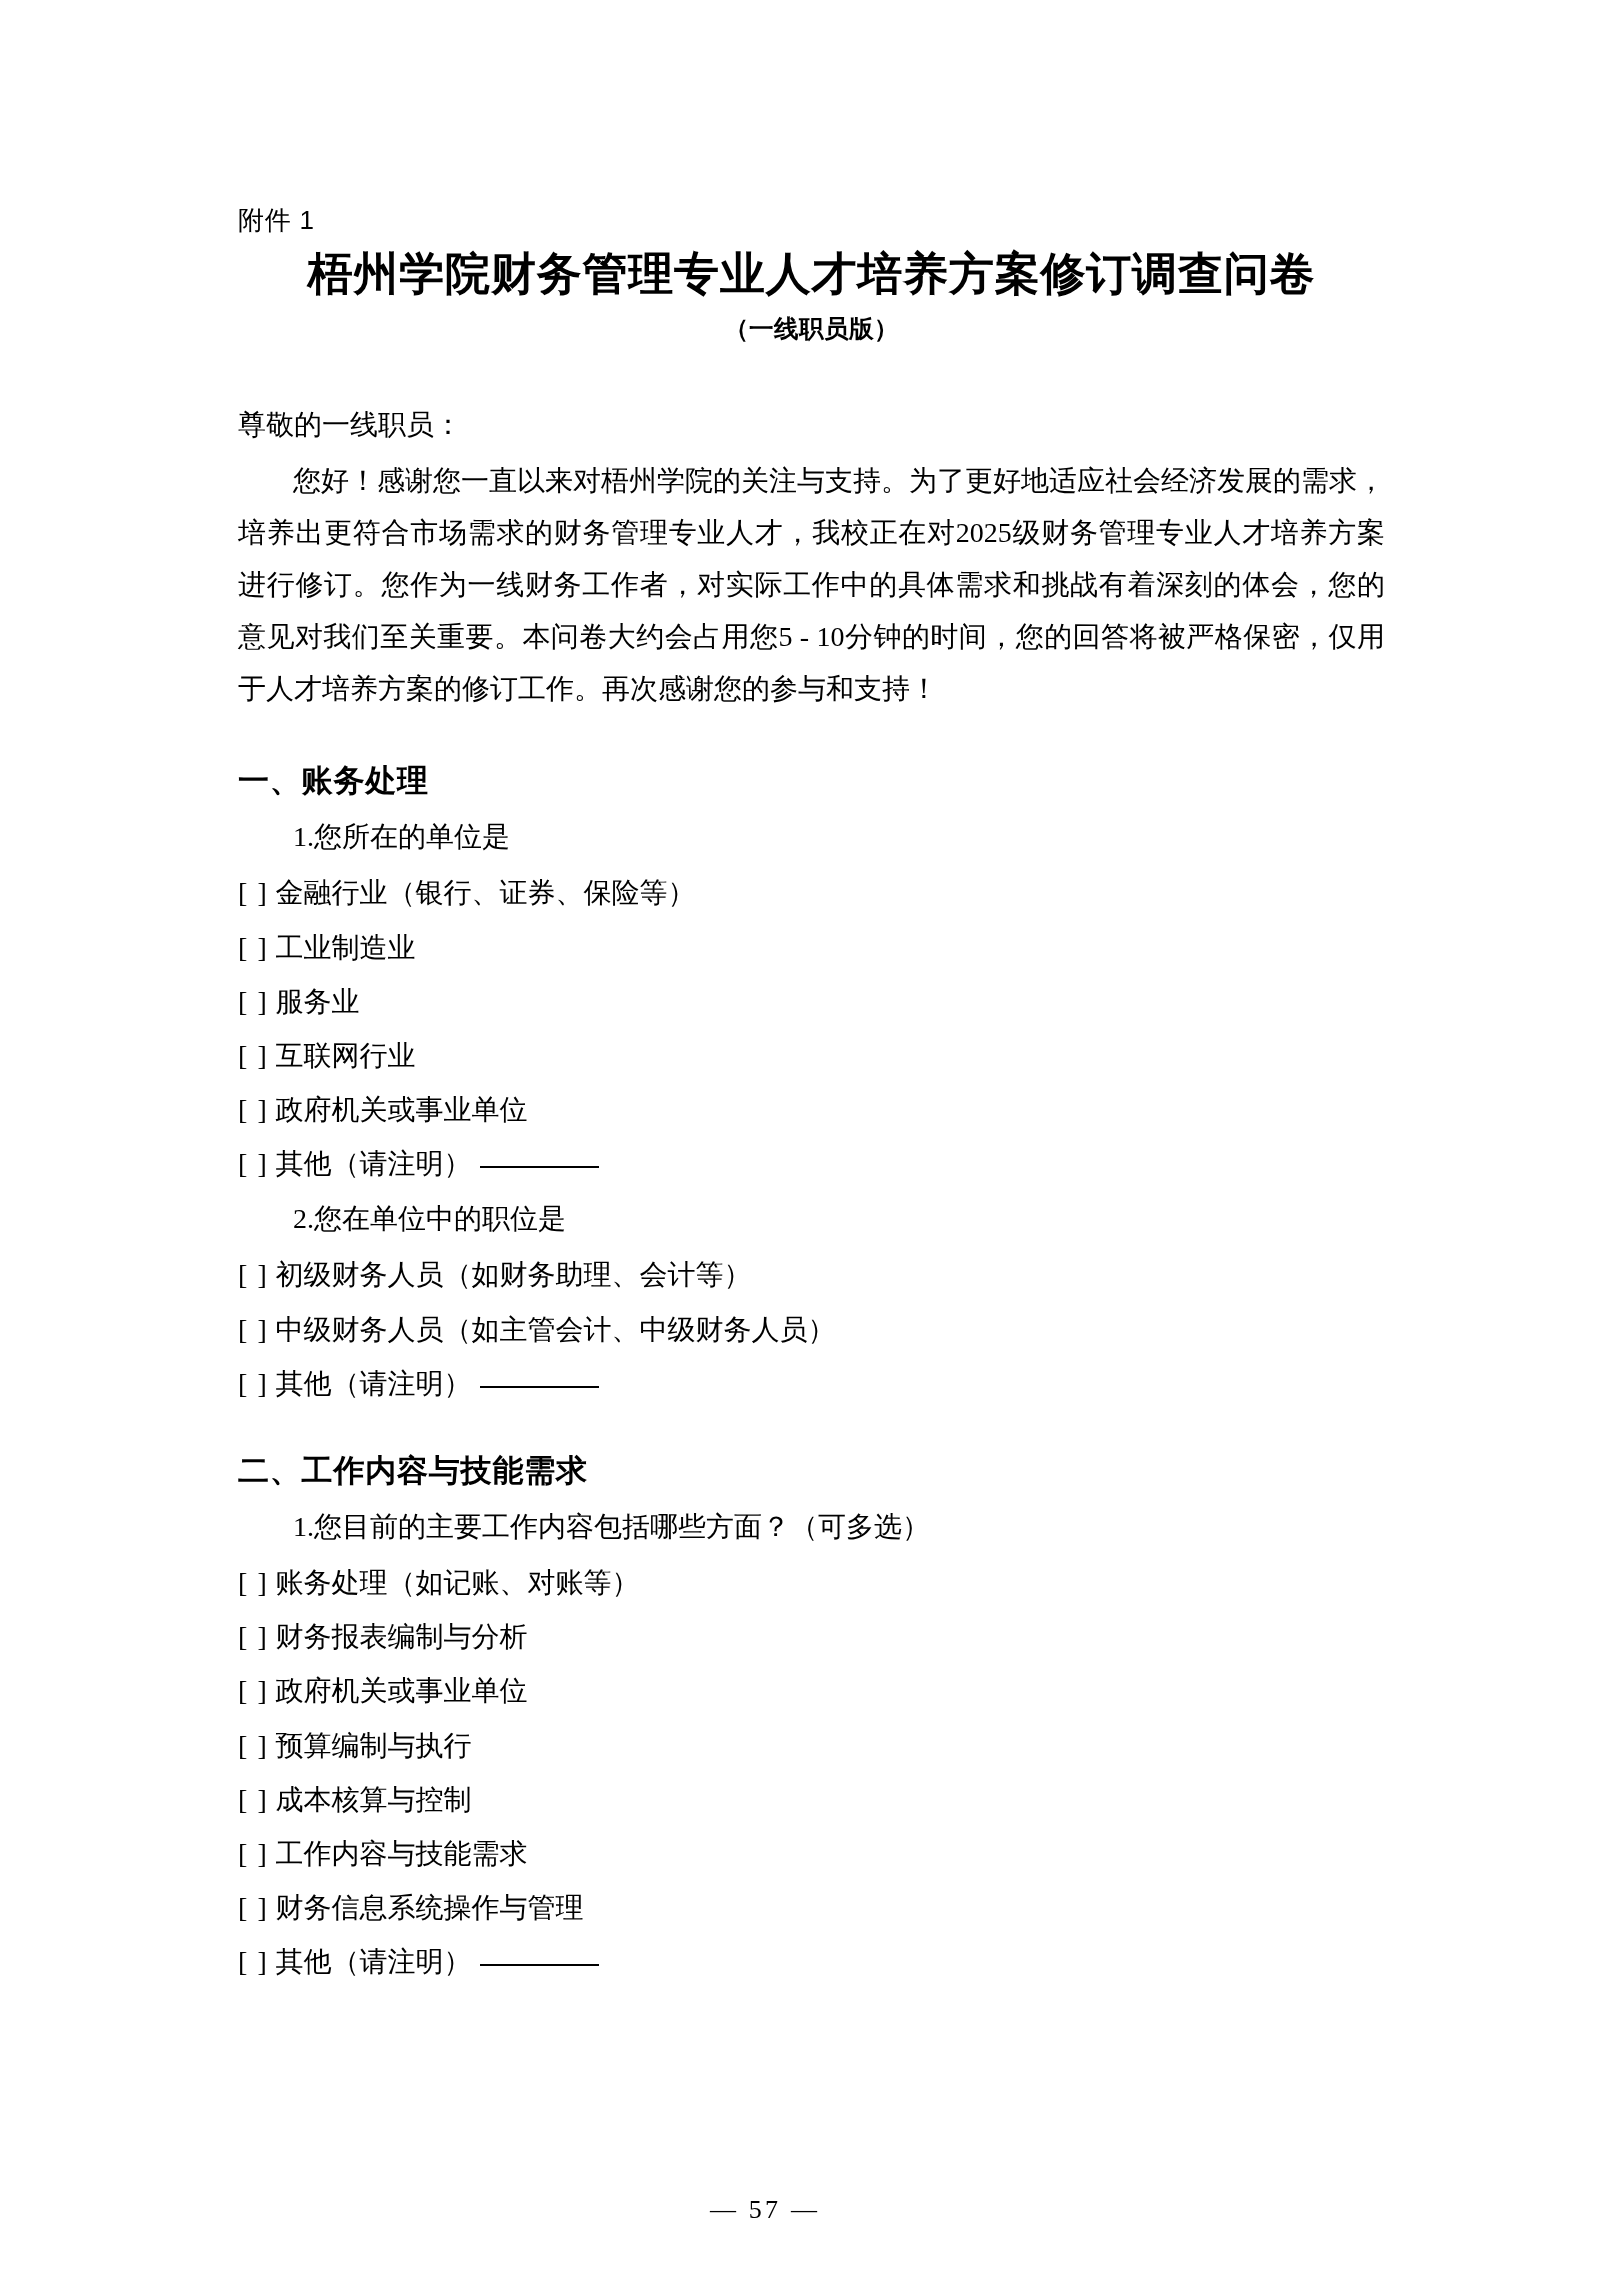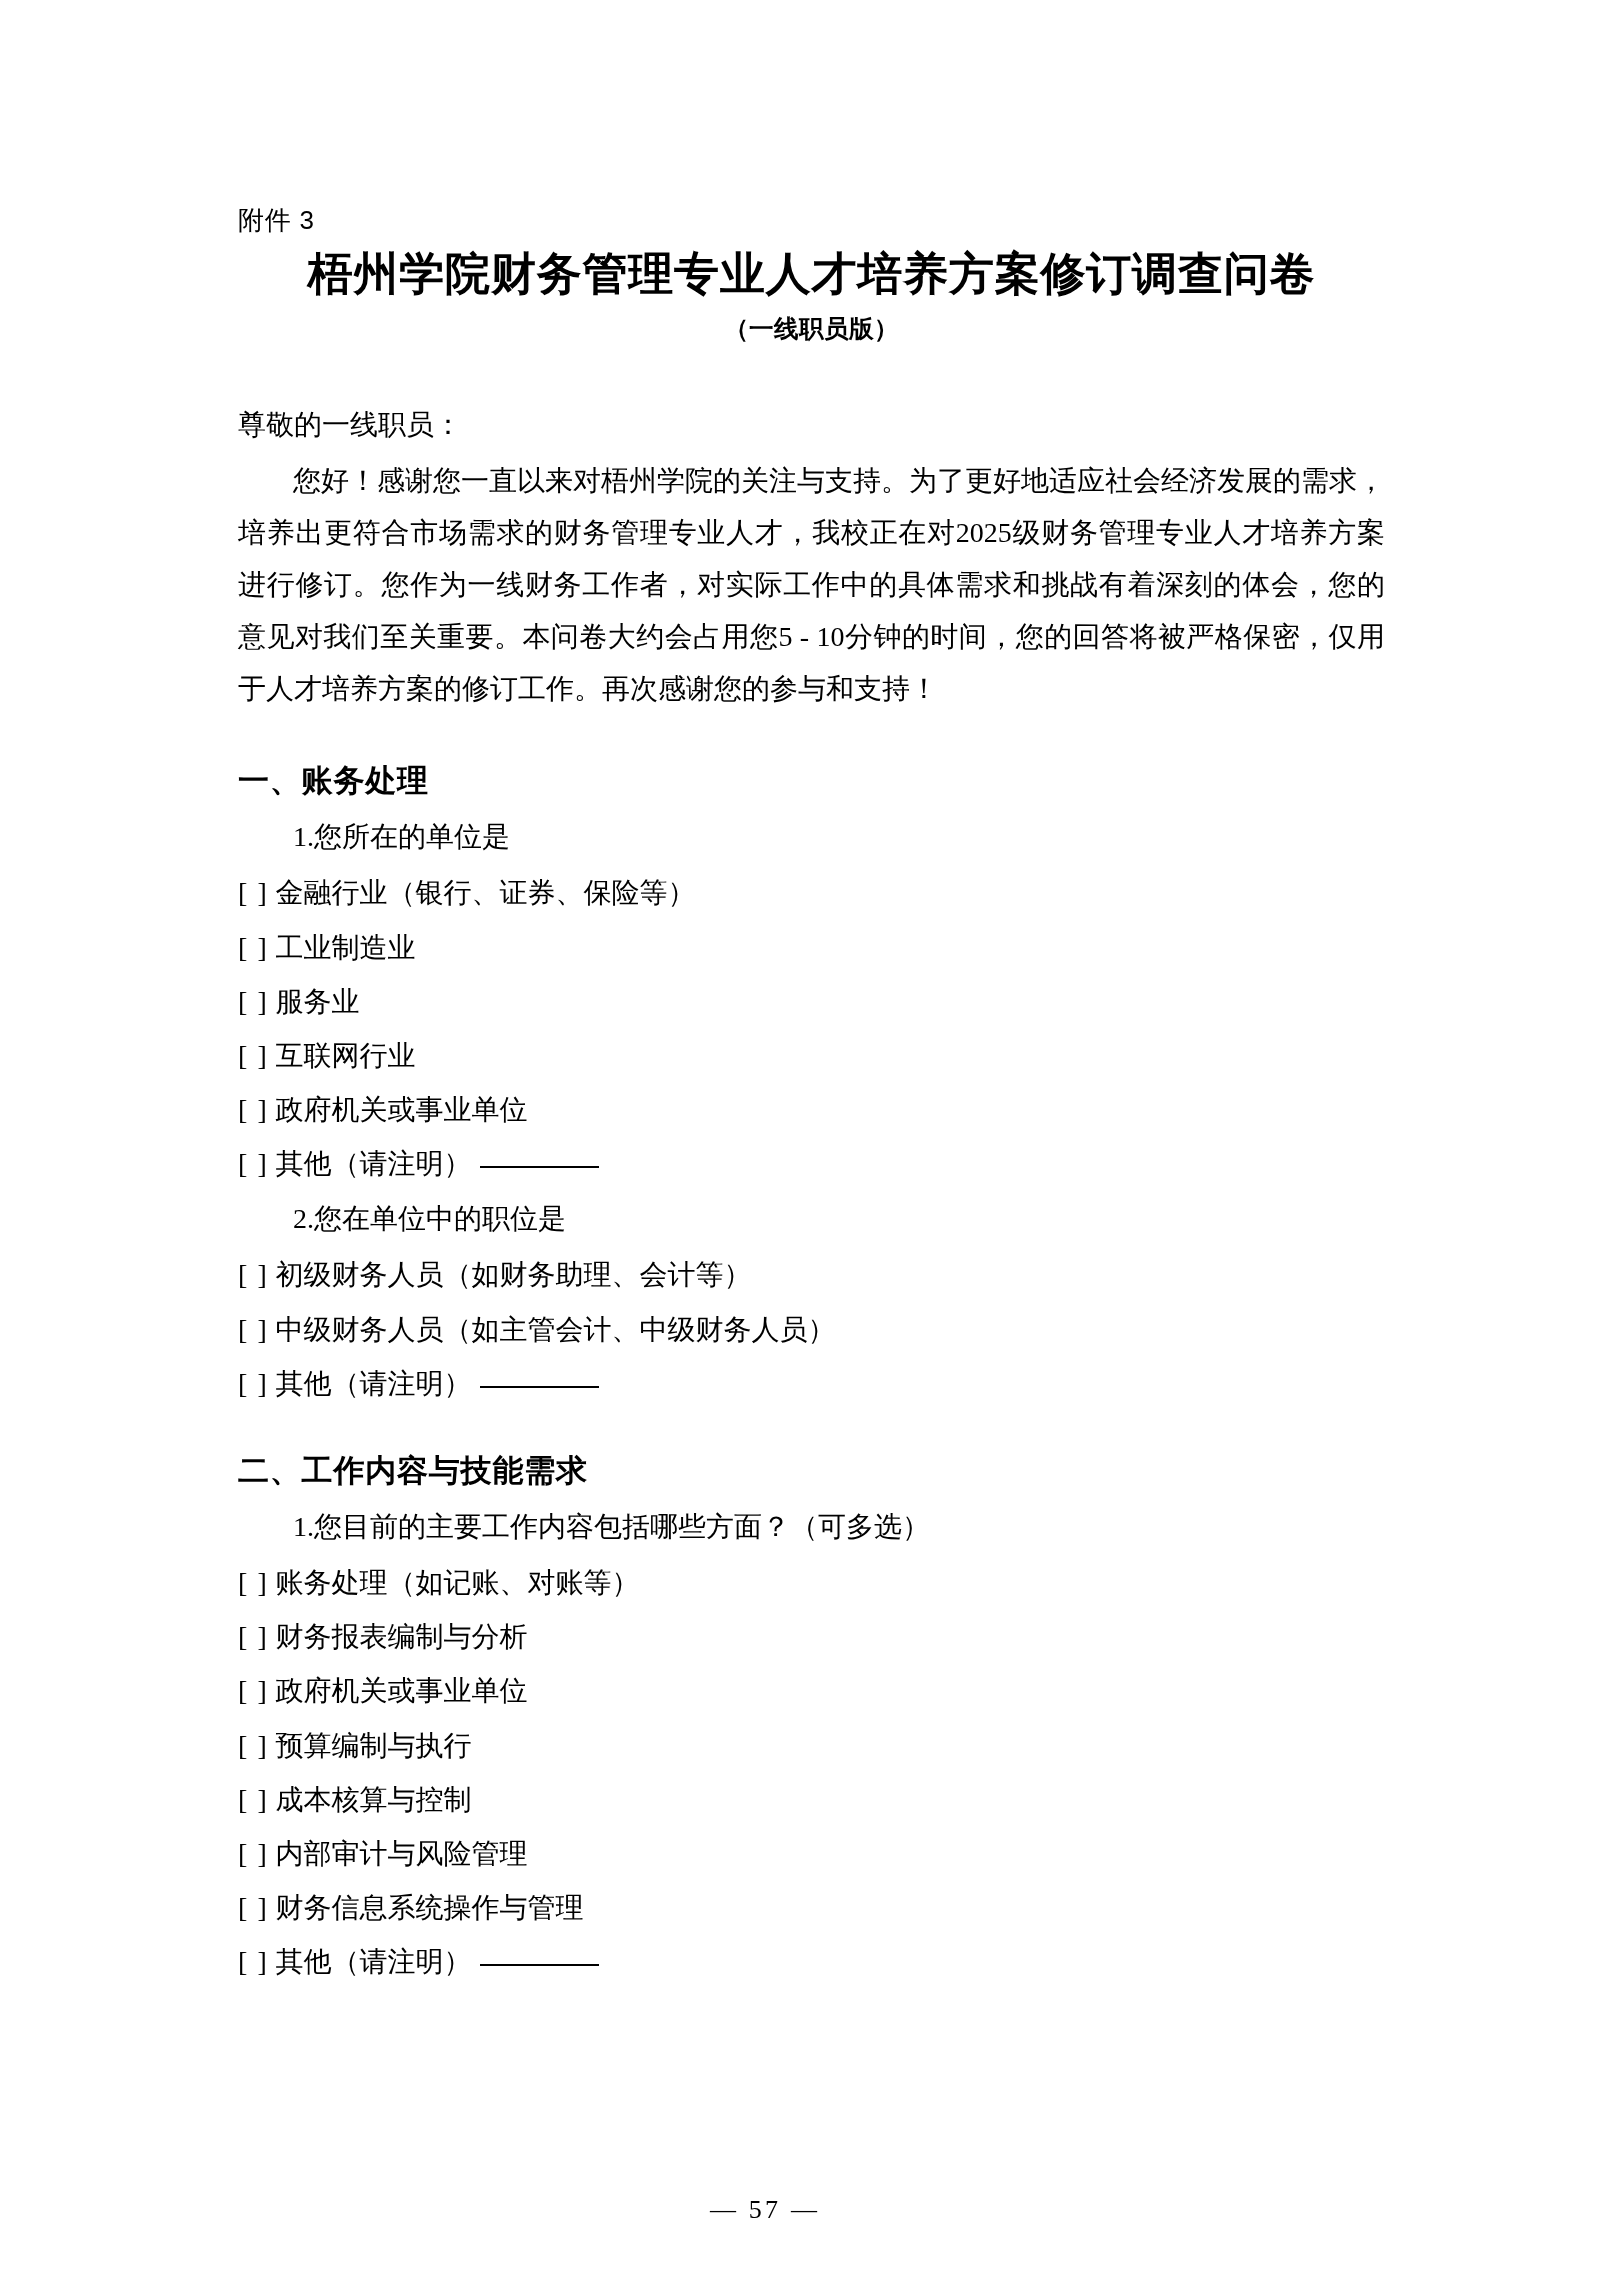--- a/index.html
+++ b/index.html
@@ -100,21 +100,21 @@
     font-size: 26px;
     font-family: "Liberation Serif", "DejaVu Serif", serif;
     letter-spacing: 3.2px;
   }
 </style>
 </head>
 <body>
 
 <div class="page">
 
-  <div class="attachment-label">附件 3</div>
+  <div class="attachment-label">附件 1</div>
 
   <h1 class="doc-title">梧州学院财务管理专业人才培养方案修订调查问卷</h1>
 
   <div class="doc-subtitle">（一线职员版）</div>
 
   <div class="salutation">尊敬的一线职员：</div>
 
   <p class="intro-paragraph">您好！感谢您一直以来对梧州学院的关注与支持。为了更好地适应社会经济发展的需求，培养出更符合市场需求的财务管理专业人才，我校正在对2025级财务管理专业人才培养方案进行修订。您作为一线财务工作者，对实际工作中的具体需求和挑战有着深刻的体会，您的意见对我们至关重要。本问卷大约会占用您5 - 10分钟的时间，您的回答将被严格保密，仅用于人才培养方案的修订工作。再次感谢您的参与和支持！</p>
 
   <h2 class="section-heading">一、账务处理</h2>
@@ -182,21 +182,21 @@
   <div class="option">
     <span class="checkbox">[ ]</span>
     <span>预算编制与执行</span>
   </div>
   <div class="option">
     <span class="checkbox">[ ]</span>
     <span>成本核算与控制</span>
   </div>
   <div class="option">
     <span class="checkbox">[ ]</span>
-    <span>内部审计与风险管理</span>
+    <span>工作内容与技能需求</span>
   </div>
   <div class="option">
     <span class="checkbox">[ ]</span>
     <span>财务信息系统操作与管理</span>
   </div>
   <div class="option">
     <span class="checkbox">[ ]</span>
     <span>其他（请注明）</span>
     <span class="blank-line"></span>
   </div>

